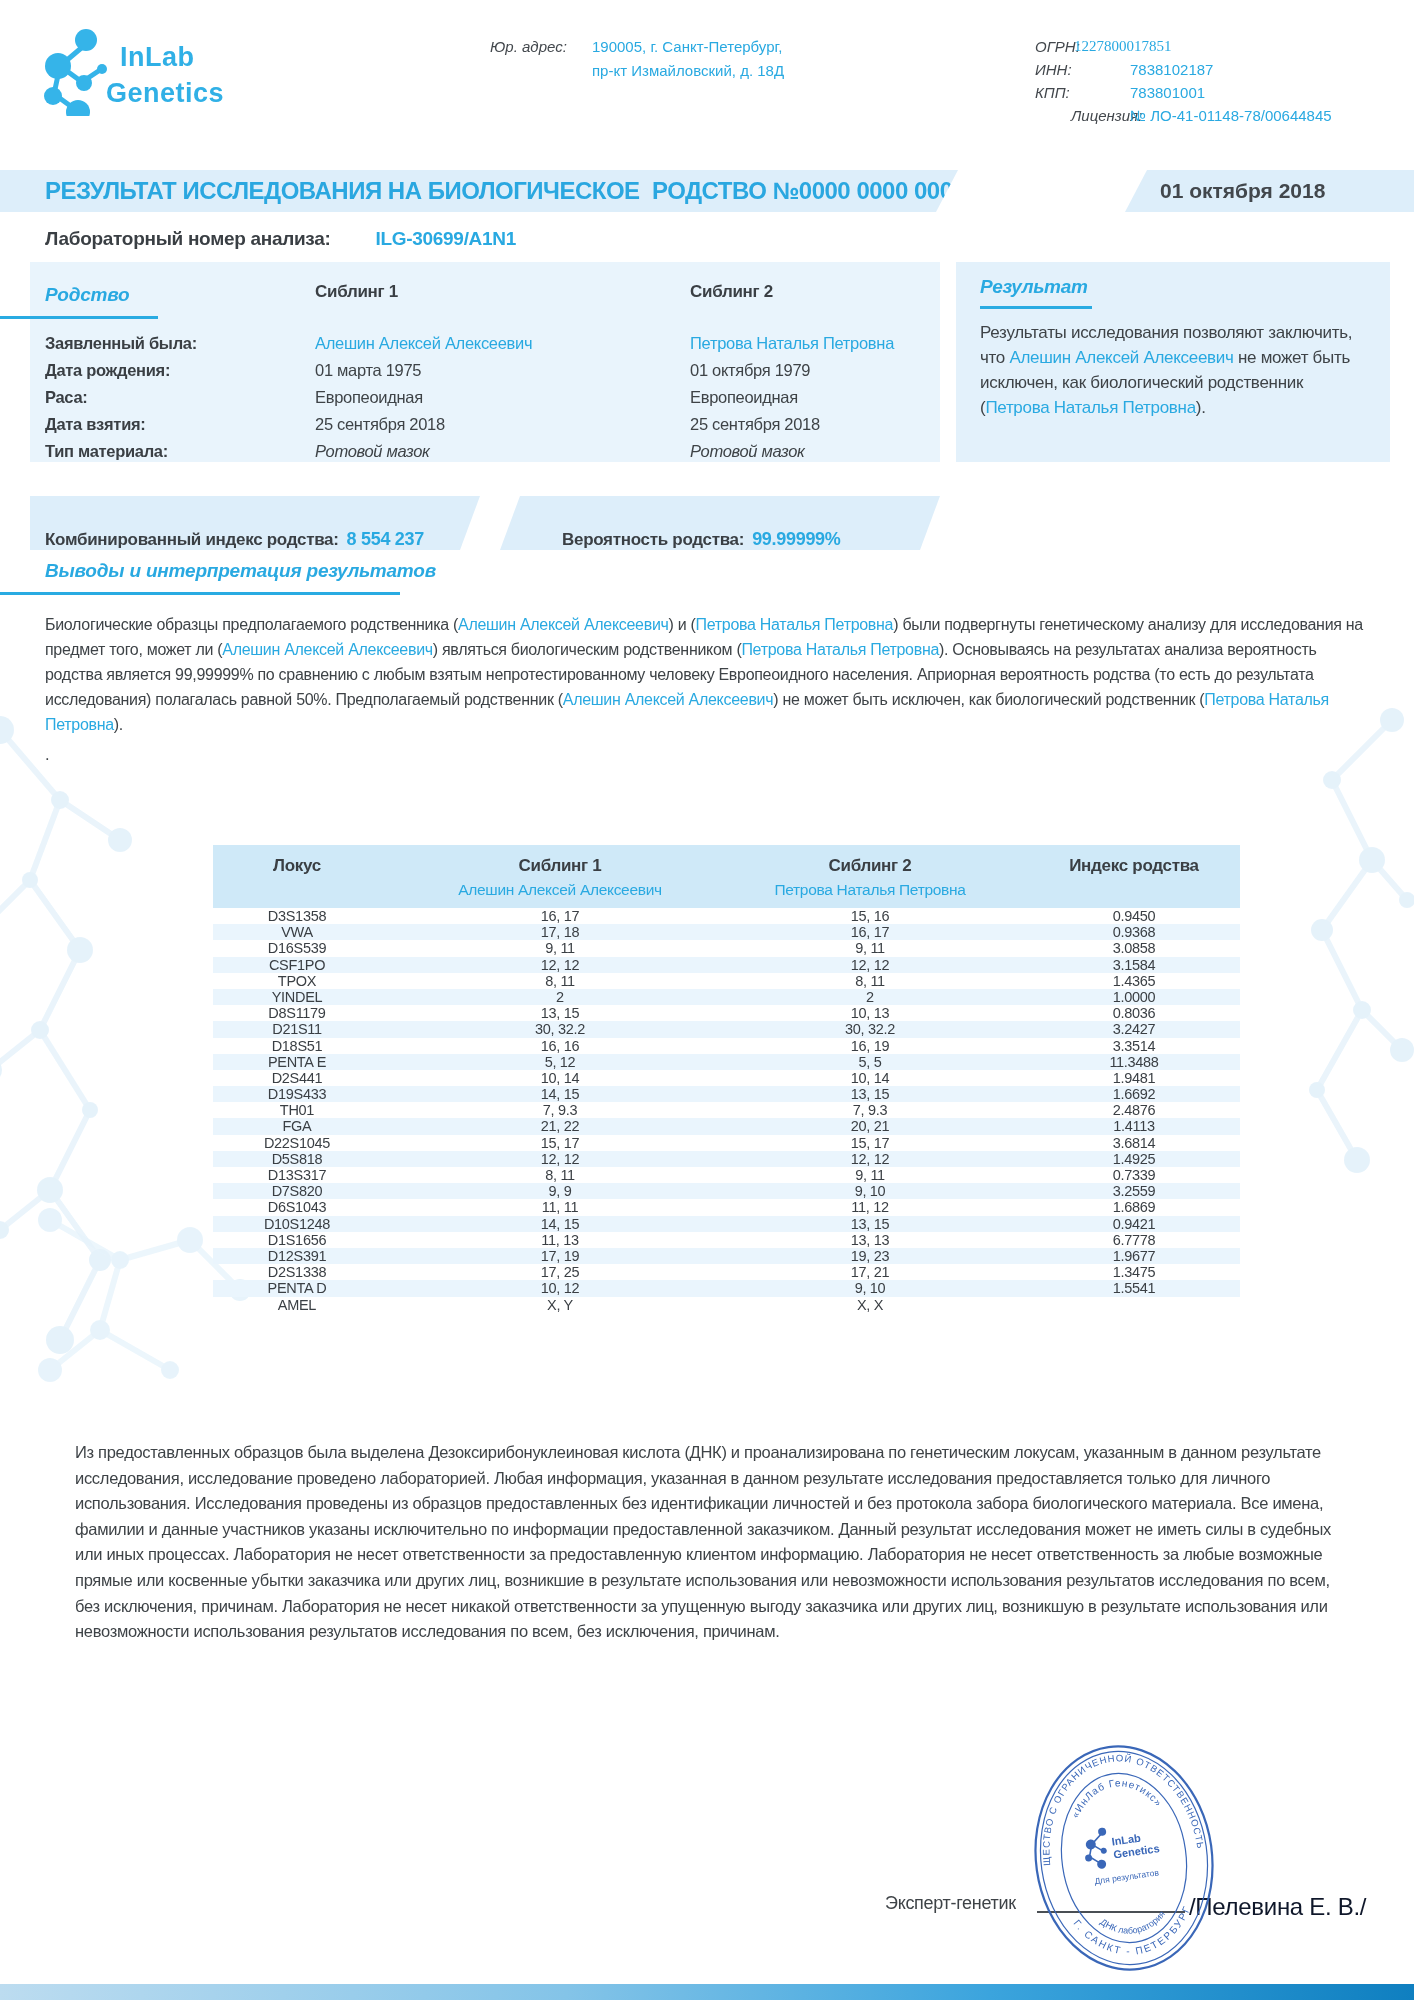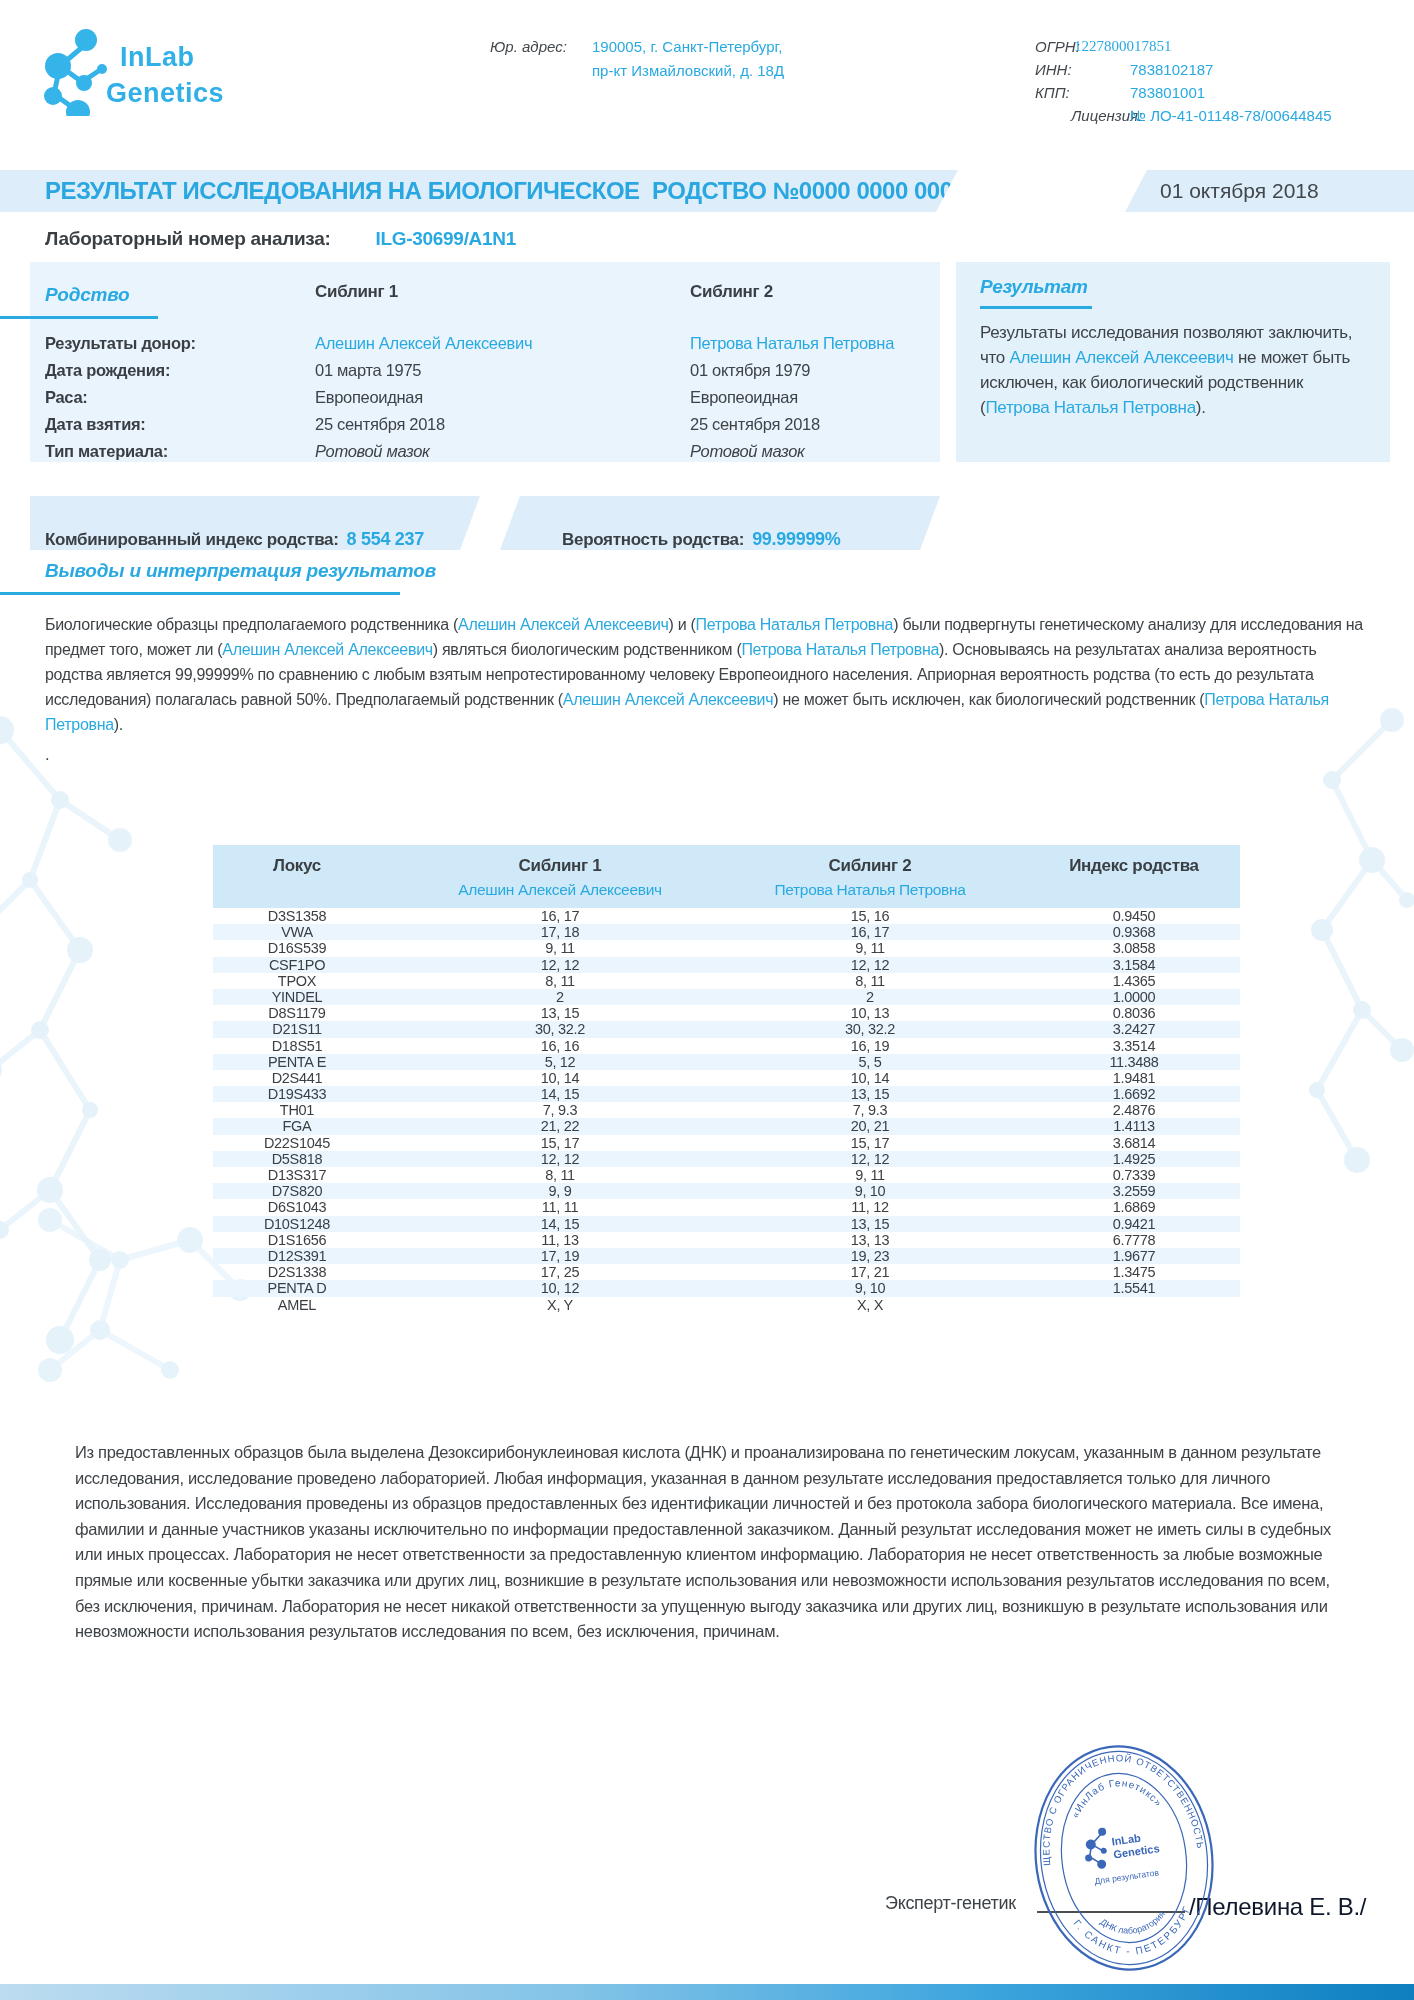--- a/index.html
+++ b/index.html
@@ -15,21 +15,21 @@
   
   .logo-text{color:#30b0e6;font-weight:bold;letter-spacing:.5px;line-height:1;}
   .hdr-label{font-style:italic;color:#42474c;font-size:15px;}
   .hdr-value{color:#29a9e1;font-size:15px;}
 
   
   .band{position:absolute;top:170px;height:42px;background:#ddeefa;}
   .band.title-chip{left:0;width:958px;-webkit-clip-path:polygon(0 0,100% 0,calc(100% - 22px) 100%,0 100%);clip-path:polygon(0 0,100% 0,calc(100% - 22px) 100%,0 100%);}
   .band.date-chip{left:1125px;width:289px;-webkit-clip-path:polygon(22px 0,100% 0,100% 100%,0 100%);clip-path:polygon(22px 0,100% 0,100% 100%,0 100%);}
   .doc-title{position:absolute;left:45px;top:0;line-height:42px;font-size:24px;font-weight:bold;color:#2aa7e0;letter-spacing:-.5px;white-space:pre;}
-  .doc-date{position:absolute;left:35px;top:0;line-height:42px;font-size:21px;color:#42474c;font-weight:400;}
+  .doc-date{position:absolute;left:35px;top:0;line-height:42px;font-size:21px;color:#42474c;font-weight:700;}
 
   
   .lab-row{position:absolute;left:45px;top:228px;font-size:19px;font-weight:bold;letter-spacing:-.3px;}
 
   
   .panel{position:absolute;left:30px;top:262px;width:910px;height:200px;background:#e9f4fc;}
   .result-box{position:absolute;left:956px;top:262px;width:434px;height:200px;background:#e3f1fb;}
   .sec-title{font-size:19px;font-weight:bold;font-style:italic;color:#29a9e1;letter-spacing:-.2px;}
   .underline-bar{position:absolute;height:3px;background:#29abe2;}
   .col-head{font-size:17px;font-weight:bold;color:#3a3f44;letter-spacing:-.3px;}
@@ -174,21 +174,21 @@
   <span class="blue" style="margin-left:8px;padding-left:32px;">ILG-30699/A1N1</span>
 </div>
 
 <div class="panel"></div>
 <div class="abs sec-title" style="left:45px;top:284px;">Родство</div>
 <div class="underline-bar" style="left:0;top:316px;width:158px;"></div>
 <div class="abs col-head" style="left:315px;top:282px;">Сиблинг 1</div>
 <div class="abs col-head" style="left:690px;top:282px;">Сиблинг 2</div>
 <div class="k-rows" id="kinship-rows">
     <div class="k-row style-blue">
-      <div class="k-label">Результаты донор:</div>
+      <div class="k-label">Заявленный была:</div>
       <div class="k-val">Алешин Алексей Алексеевич</div>
       <div class="k-val">Петрова Наталья Петровна</div>
     </div>
     <div class="k-row style-normal">
       <div class="k-label">Дата рождения:</div>
       <div class="k-val">01 марта 1975</div>
       <div class="k-val">01 октября 1979</div>
     </div>
     <div class="k-row style-normal">
       <div class="k-label">Раса:</div>

